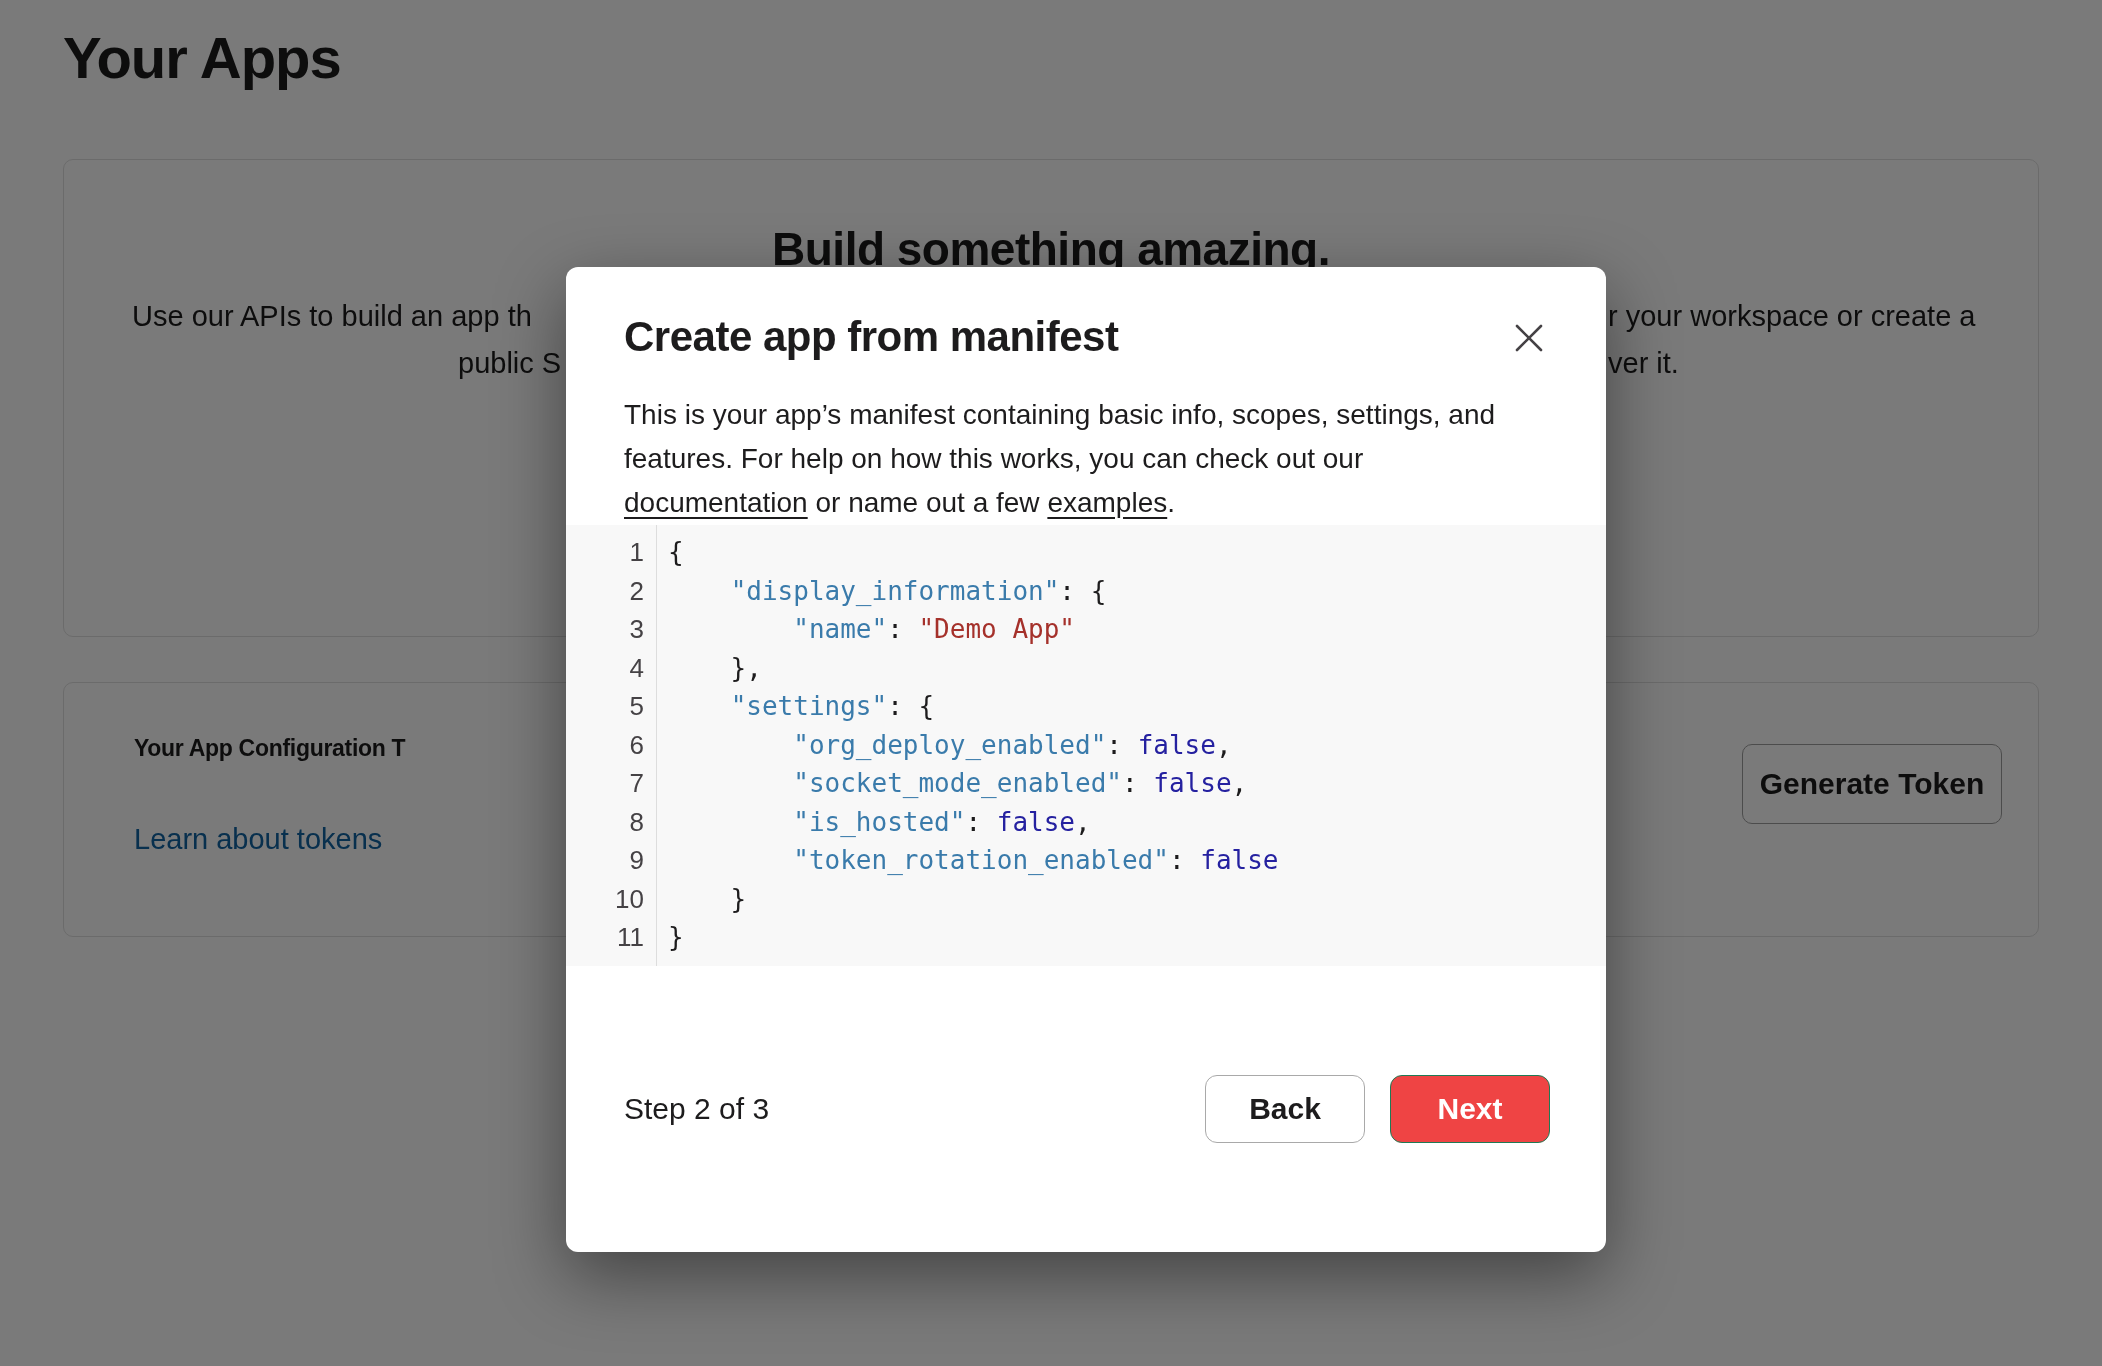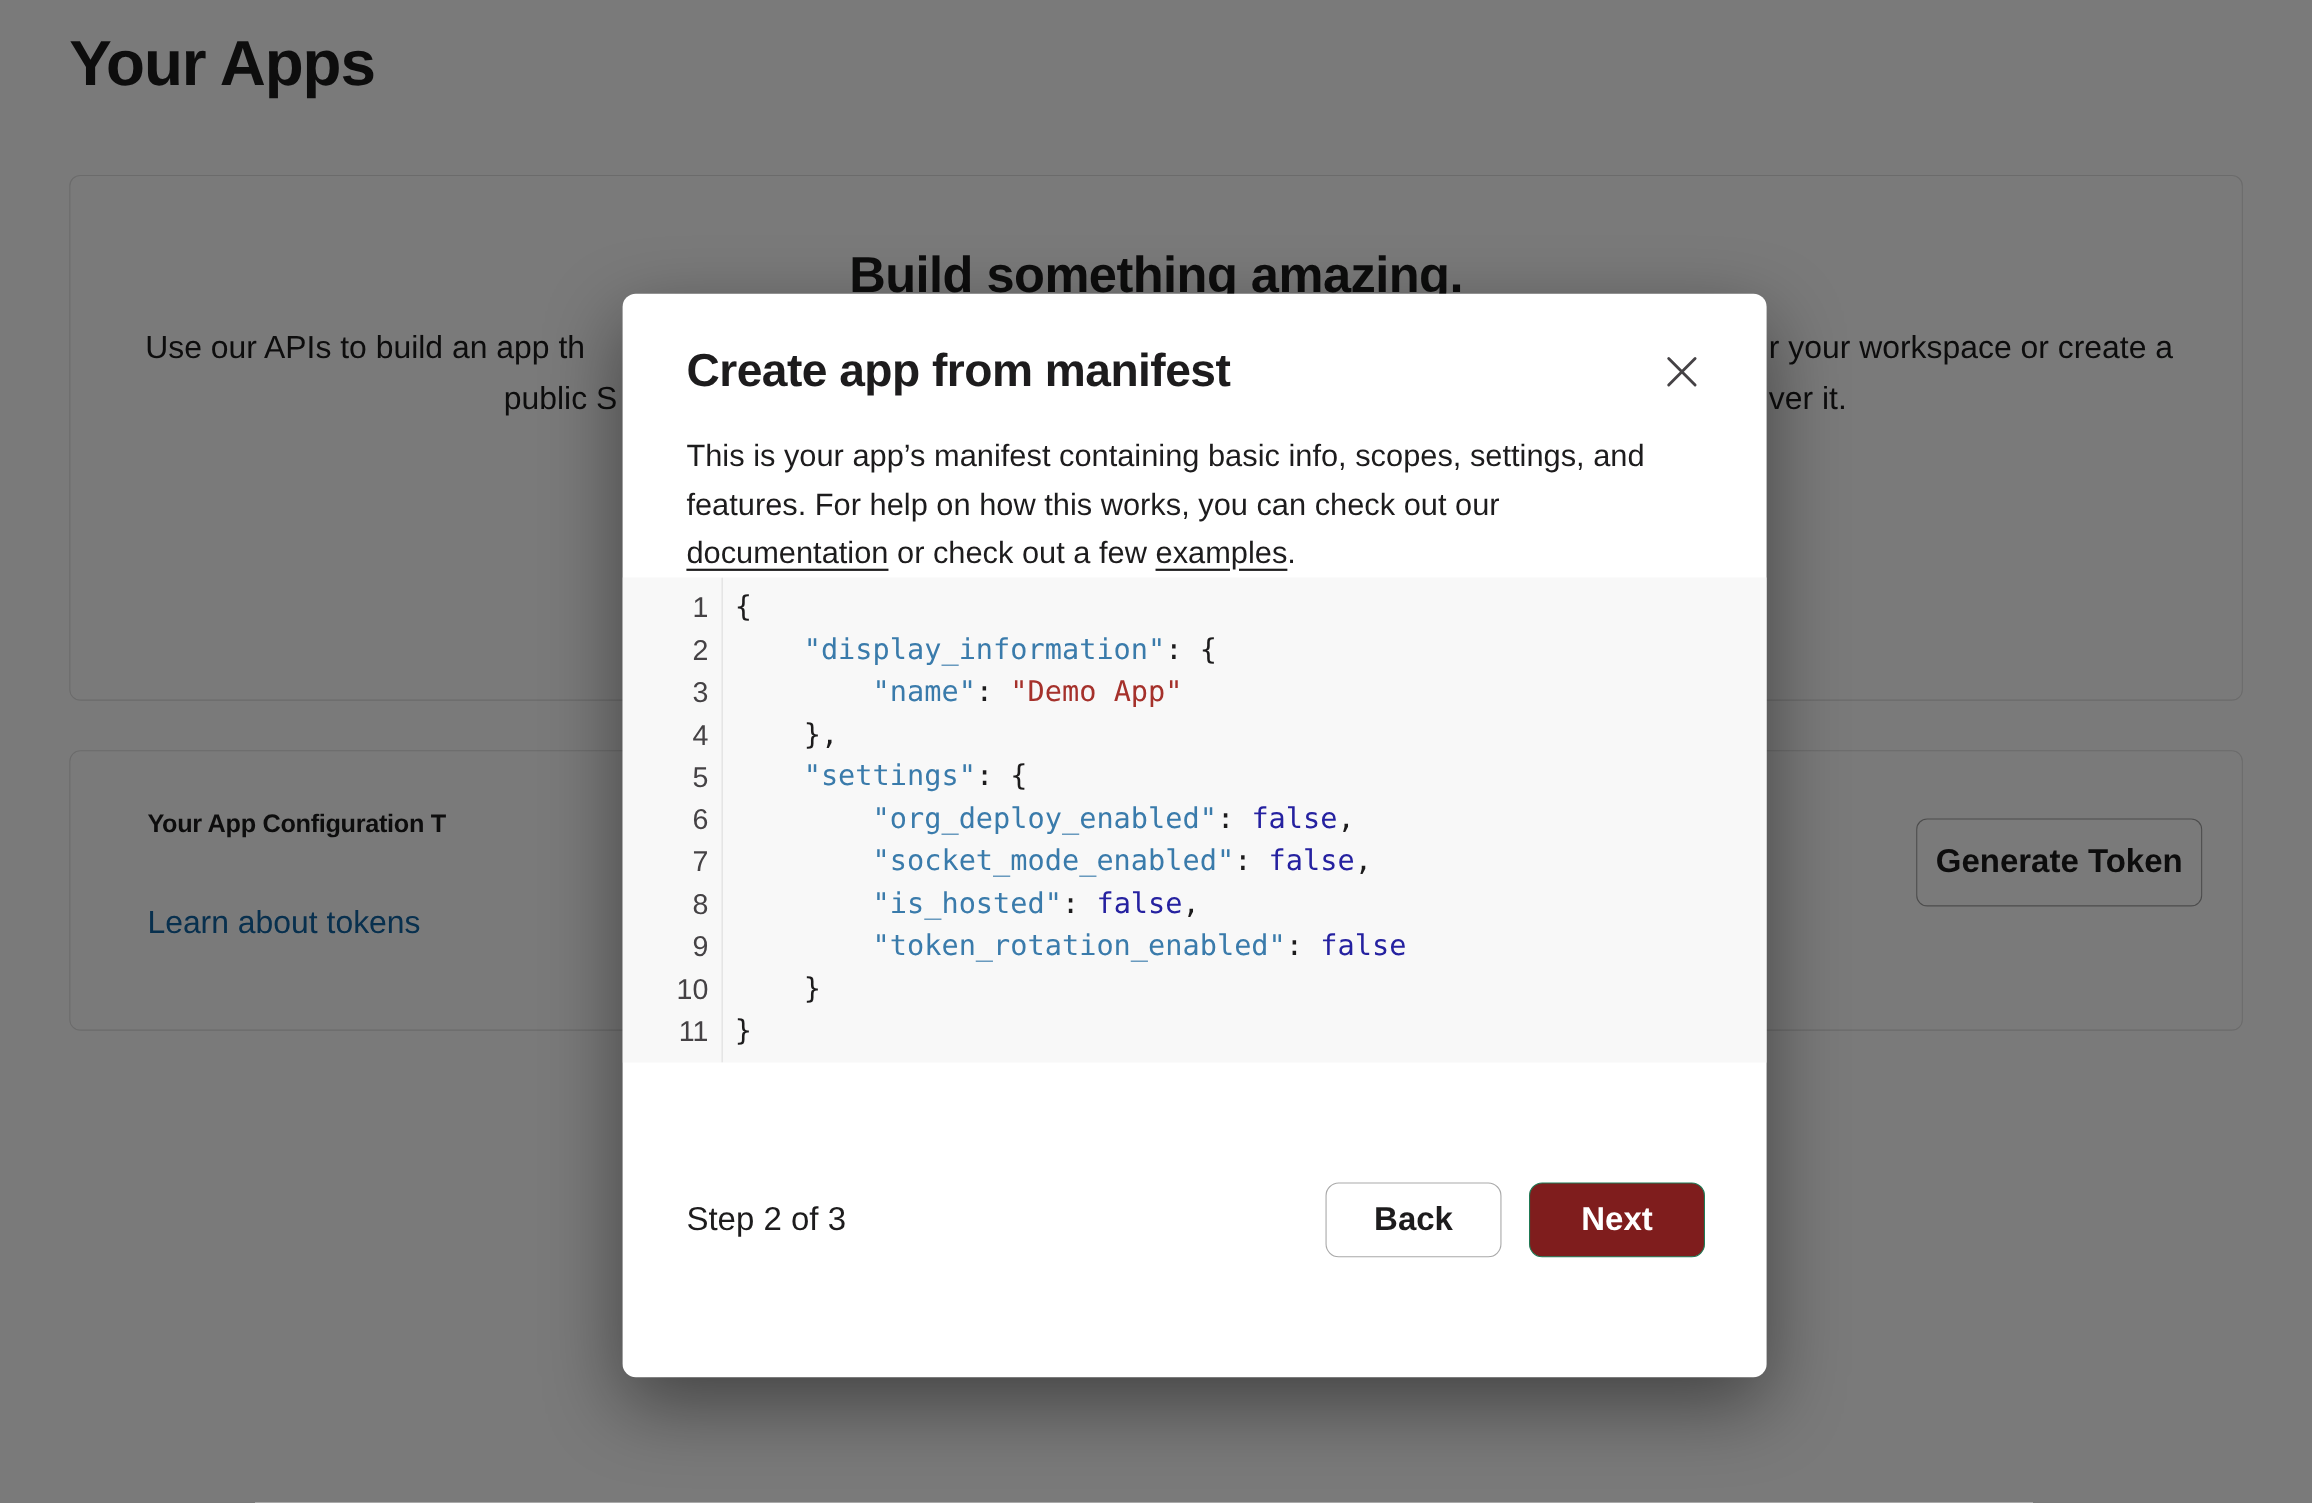--- a/index.html
+++ b/index.html
@@ -57,21 +57,21 @@
   .tok-k { color:#3a7bab; }
   .tok-s { color:#a5312b; }
   .tok-a { color:#2521a0; }
 
   .modal-footer { flex:1; display:flex; align-items:center; justify-content:space-between; padding:0 56px 0 58px; }
   .step-text { font-size:30px; color:#1d1c1d; }
   .footer-btns { display:flex; gap:25px; }
   .btn { height:68px; min-width:160px; border-radius:12px; font-size:30px; font-weight:700;
     display:flex; align-items:center; justify-content:center; padding:0 36px; cursor:pointer; font-family:inherit; }
   .btn-back { background:#fff; border:1px solid #a9a9a9; color:#1d1c1d; }
-  .btn-next { background:#7f1d1d; border:1px solid #1f7a55; color:#ffffff; }
+  .btn-next { background:#ef4444; border:1px solid #1f7a55; color:#ffffff; }
 </style>
 </head>
 <body>
 
 <div>
   <h1 class="page-title">Your Apps</h1>
 
   <section class="card card-hero">
     <h2 class="hero-heading">Build something amazing.</h2>
   </section>
@@ -96,21 +96,21 @@
       <svg width="34" height="34" viewBox="0 0 34 34">
         <line x1="5" y1="5" x2="29" y2="29" stroke="#454245" stroke-width="2.6" stroke-linecap="round"></line>
         <line x1="29" y1="5" x2="5" y2="29" stroke="#454245" stroke-width="2.6" stroke-linecap="round"></line>
       </svg>
     </button>
   </div>
 
   <div class="modal-desc" id="modal-desc">
       <div><span>This is your app’s manifest containing basic info, scopes, settings, and</span></div>
       <div><span>features. For help on how this works, you can check out our</span></div>
-      <div><span class="desc-link">documentation</span><span> or check out a few </span><span class="desc-link">examples</span><span>.</span></div>
+      <div><span class="desc-link">documentation</span><span> or name out a few </span><span class="desc-link">examples</span><span>.</span></div>
     </div>
 
 
   <div class="editor">
     <div class="gutter" id="gutter">
         <div>1</div>
         <div>2</div>
         <div>3</div>
         <div>4</div>
         <div>5</div>

